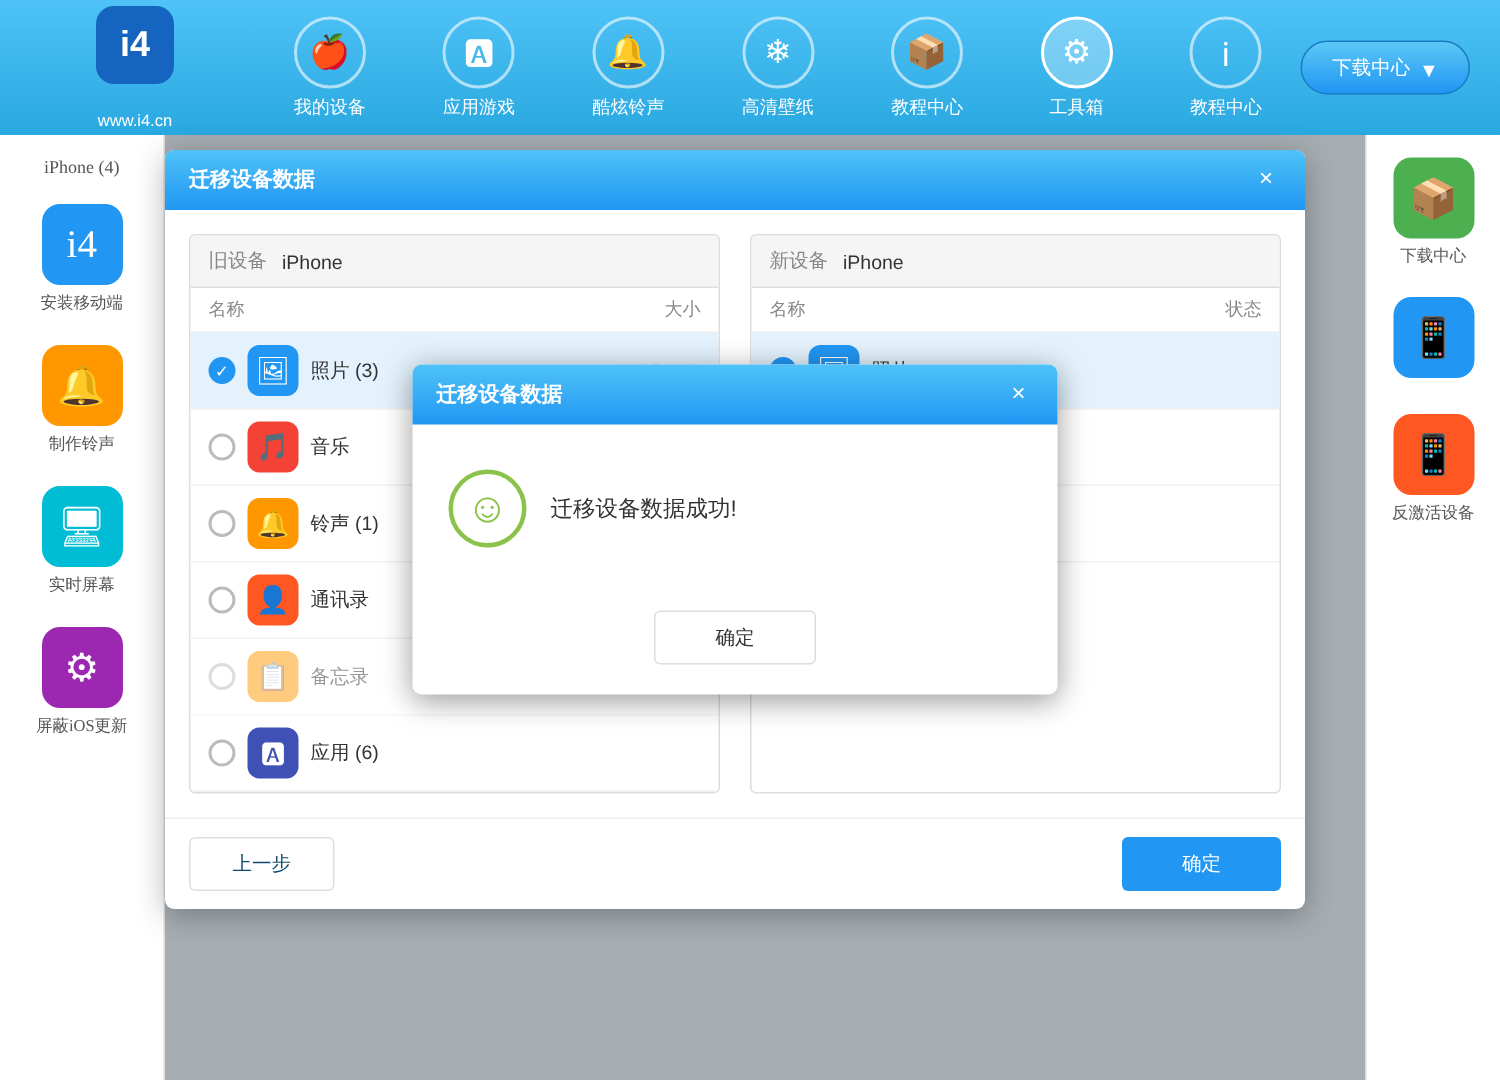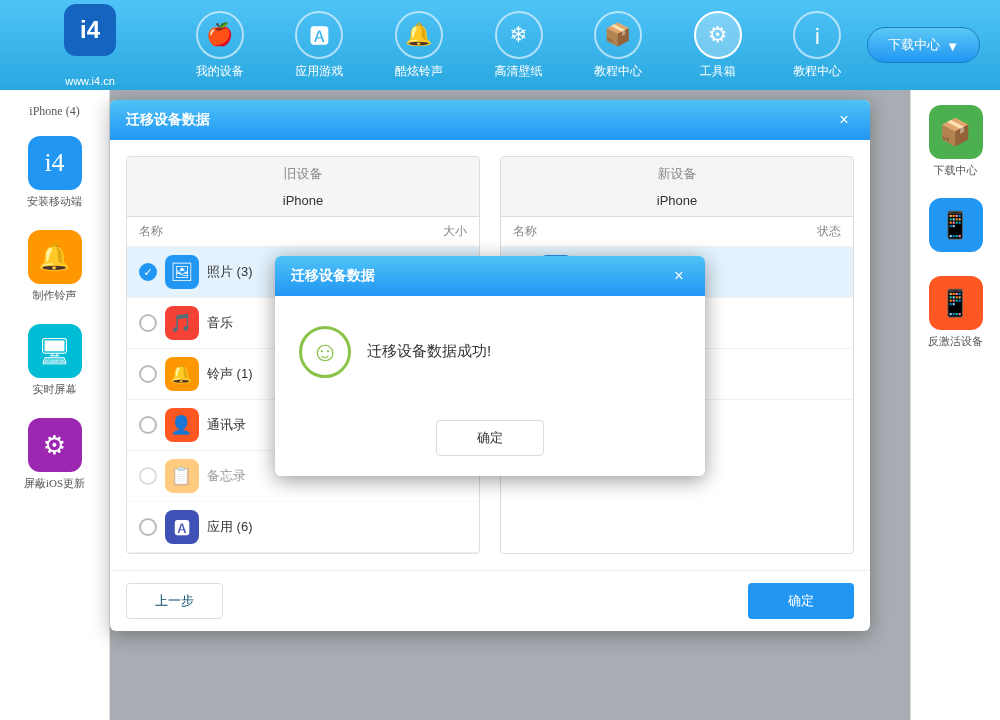--- a/index.html
+++ b/index.html
@@ -235,21 +235,20 @@
     }
     .device-header {
       background: #f5f5f5;
       padding: 8px 12px;
       border-bottom: 1px solid #ddd;
       display: flex;
       align-items: center;
       gap: 10px;
       font-size: 13px;
       color: #333;
-      flex-direction: column;
     }
     .device-label { color: #888; }
     .col-header {
       display: flex;
       padding: 6px 12px;
       border-bottom: 1px solid #eee;
       font-size: 12px;
       color: #888;
     }
     .col-name { flex: 1; }

